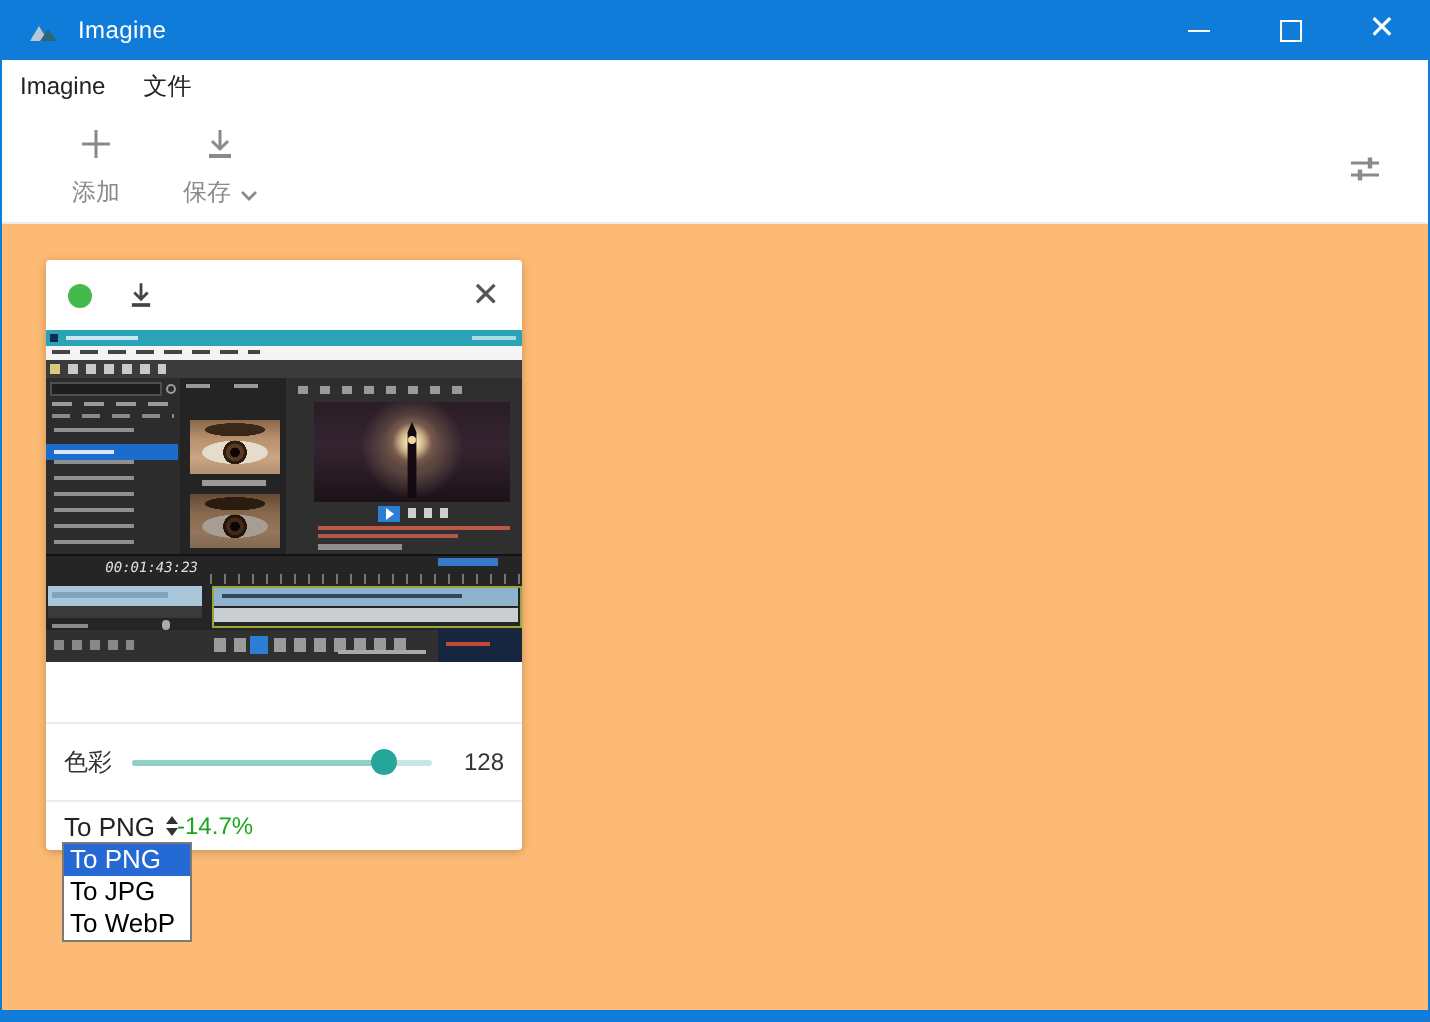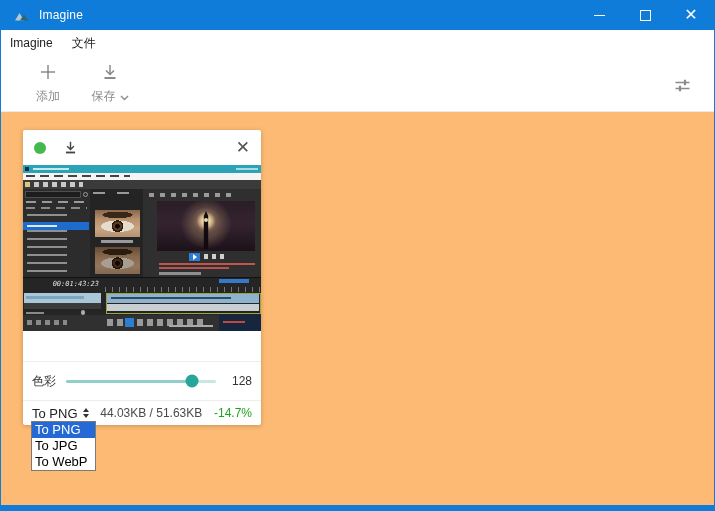--- a/index.html
+++ b/index.html
@@ -290,21 +290,20 @@
       <div class="hr"></div>
 
       <div class="footer">
         <span class="fmt">
           <span>To PNG</span>
           <span class="spin">
               <i class="up"></i>
               <i class="down"></i>
             </span>
         </span>
-        <span class="sizes">44.03KB / 51.63KB</span>
         <span class="savings">-14.7%</span>
       </div>
     </div>
 
     <div class="dropdown">
       <div class="opt sel">To PNG</div>
       <div class="opt">To JPG</div>
       <div class="opt">To WebP</div>
     </div>
 

